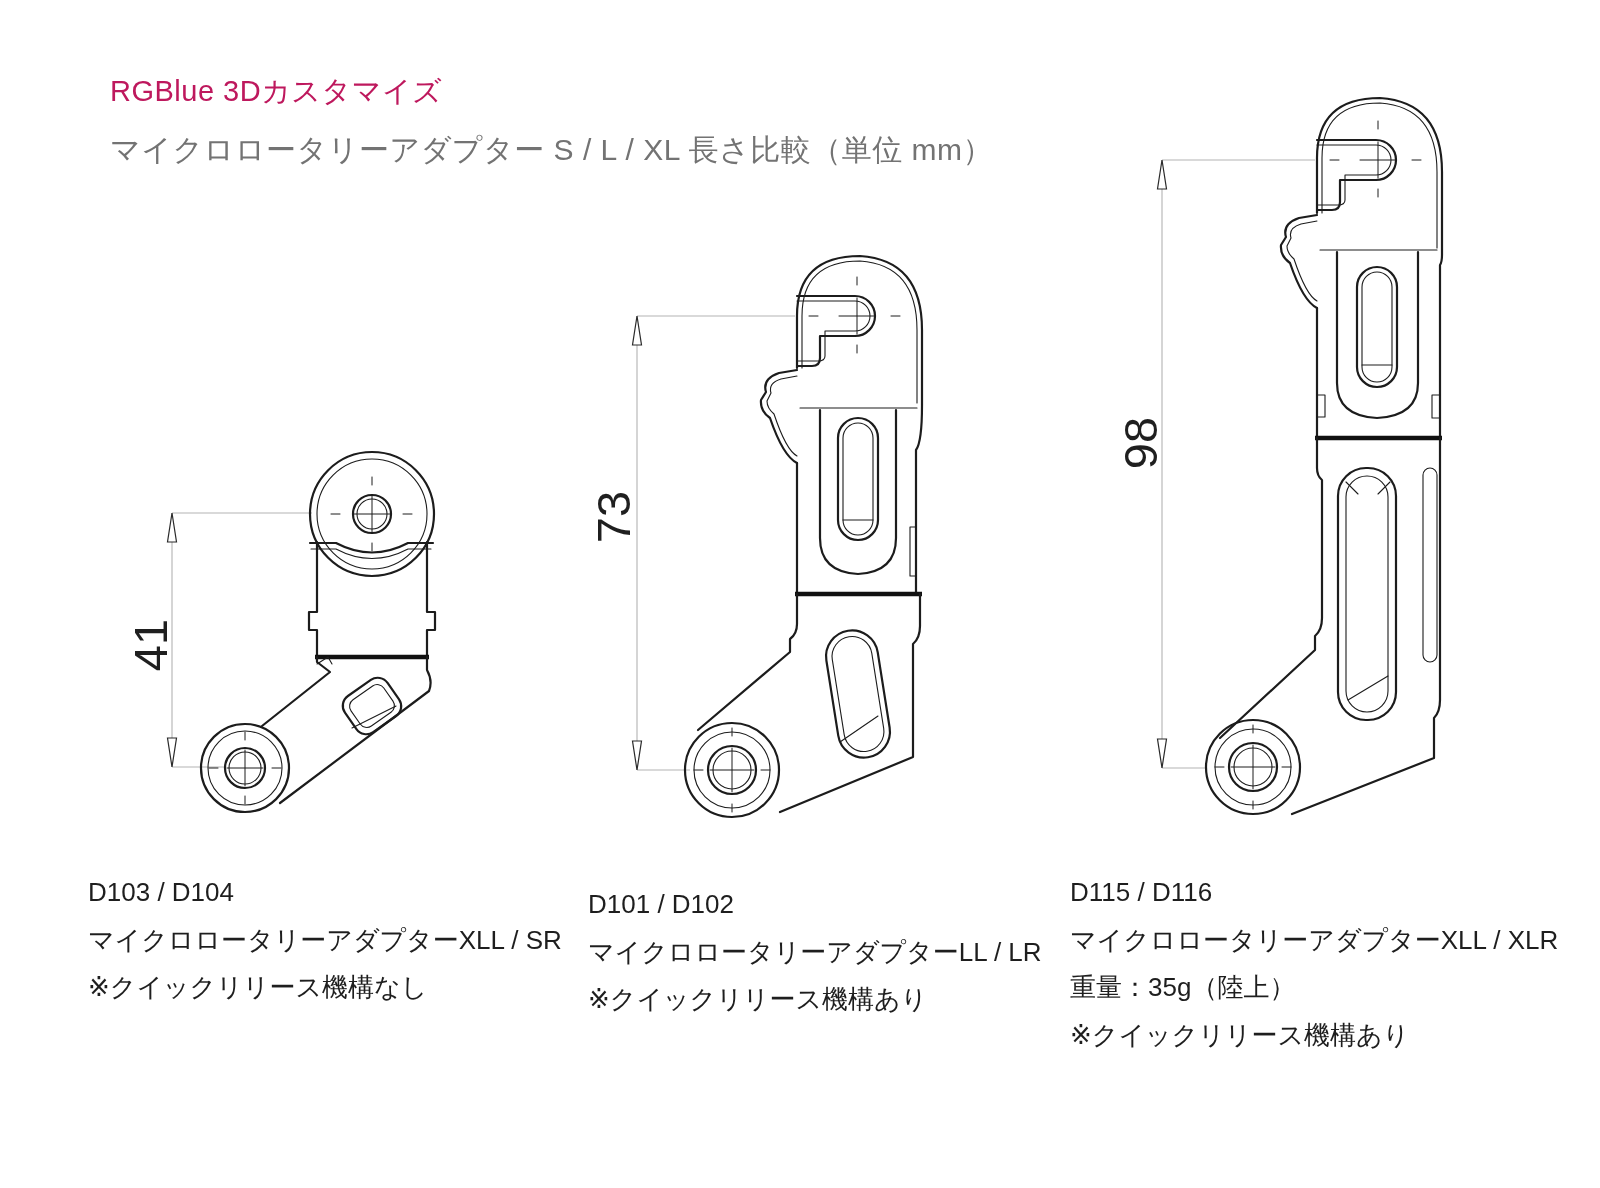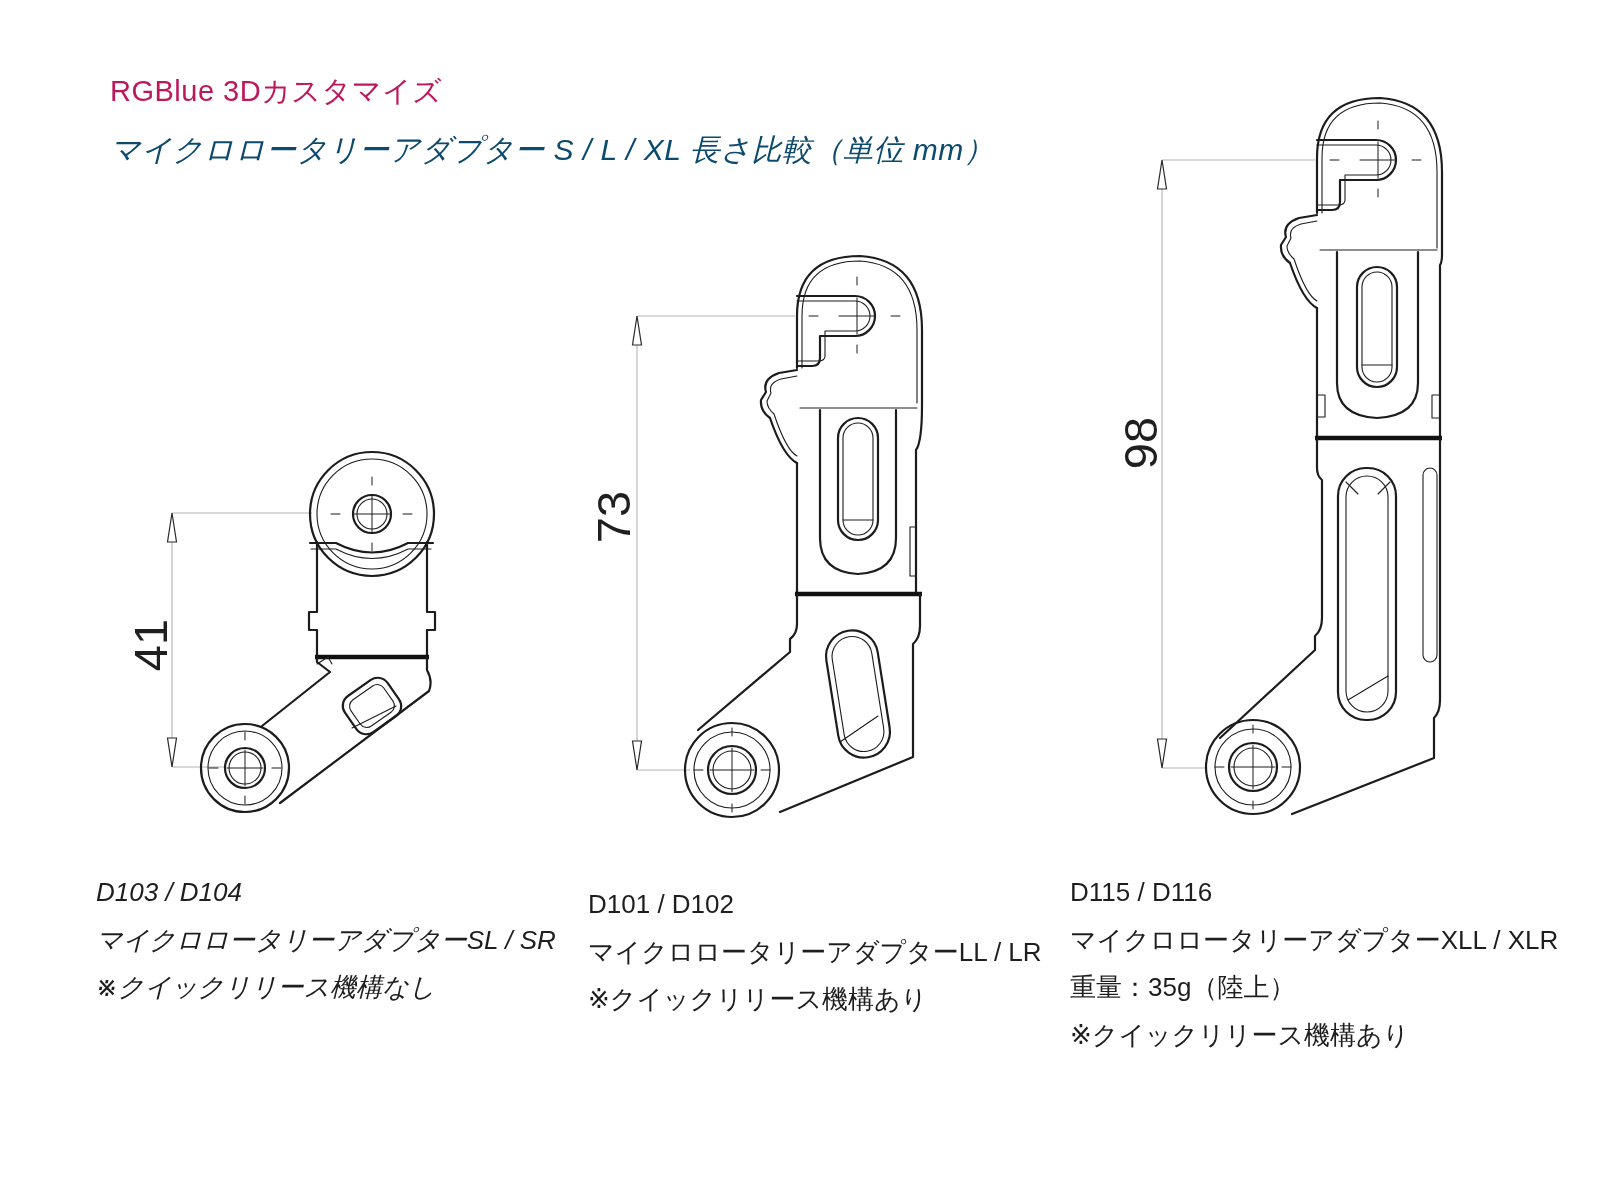--- a/index.html
+++ b/index.html
@@ -3,25 +3,25 @@
 <meta charset="utf-8">
 <style>
   html,body{margin:0;padding:0;background:#ffffff;}
   body{
     width:1600px;height:1188px;position:relative;overflow:hidden;
     font-family:"Liberation Sans","DejaVu Sans",sans-serif;
     color:#1f1f1f;
   }
   .abs{position:absolute;}
   .title-line1{left:110px;top:72px;font-size:29px;letter-spacing:0.5px;color:#be185d;}
-  .title-line2{left:110px;top:130px;font-size:30px;letter-spacing:0.5px;color:#0c4a6e;font-style:italic;}
+  .title-line2{left:110px;top:130px;font-size:30px;letter-spacing:0.5px;color:#737373;}
   .drawing-canvas{left:0;top:0;width:1600px;height:1188px;}
   .product-block{top:869px;width:470px;font-size:26px;line-height:47.5px;color:#1e1e1e;}
   .product-block div{white-space:nowrap;}
-  #product-s{left:96px;font-style:italic;}
+  #product-s{left:88px;}
   #product-l{left:588px;margin-top:12px;}
   #product-xl{left:1070px;}
   
   .ln{fill:none;stroke:#1c1c1c;stroke-width:2.2;stroke-linejoin:round;stroke-linecap:round;}
   .thin{fill:none;stroke:#1c1c1c;stroke-width:1.1;stroke-linejoin:round;stroke-linecap:round;}
   .hair{fill:none;stroke:#1c1c1c;stroke-width:1;stroke-linecap:round;}
   .thick{fill:none;stroke:#111111;stroke-width:4.5;stroke-linecap:butt;}
   .dim{fill:none;stroke:#b3b3b3;stroke-width:1.1;}
   .arrow{fill:#ffffff;stroke:#2a2a2a;stroke-width:1.2;stroke-linejoin:miter;}
   .dimtext{fill:#1f1f1f;font-family:"Liberation Sans","DejaVu Sans",sans-serif;font-size:47px;}
@@ -144,21 +144,21 @@
     <circle class="thin" cx="1253" cy="767" r="38"></circle>
     <circle class="ln" cx="1253" cy="767" r="24"></circle>
     <circle class="thin" cx="1253" cy="767" r="19"></circle>
     <path class="hair" d="M1253,745 V789 M1231,767 H1275"></path>
     <path class="hair" d="M1253,725 v8 M1253,801 v8 M1215,767 h9 M1282,767 h9"></path>
   </g>
 </svg>
 
 <div class="abs product-block" id="product-s">
   <div>D103 / D104</div>
-  <div>マイクロロータリーアダプターSL / SR</div>
+  <div>マイクロロータリーアダプターXLL / SR</div>
   <div>※クイックリリース機構なし</div>
 </div>
 
 <div class="abs product-block" id="product-l">
   <div>D101 / D102</div>
   <div>マイクロロータリーアダプターLL / LR</div>
   <div>※クイックリリース機構あり</div>
 </div>
 
 <div class="abs product-block" id="product-xl">

